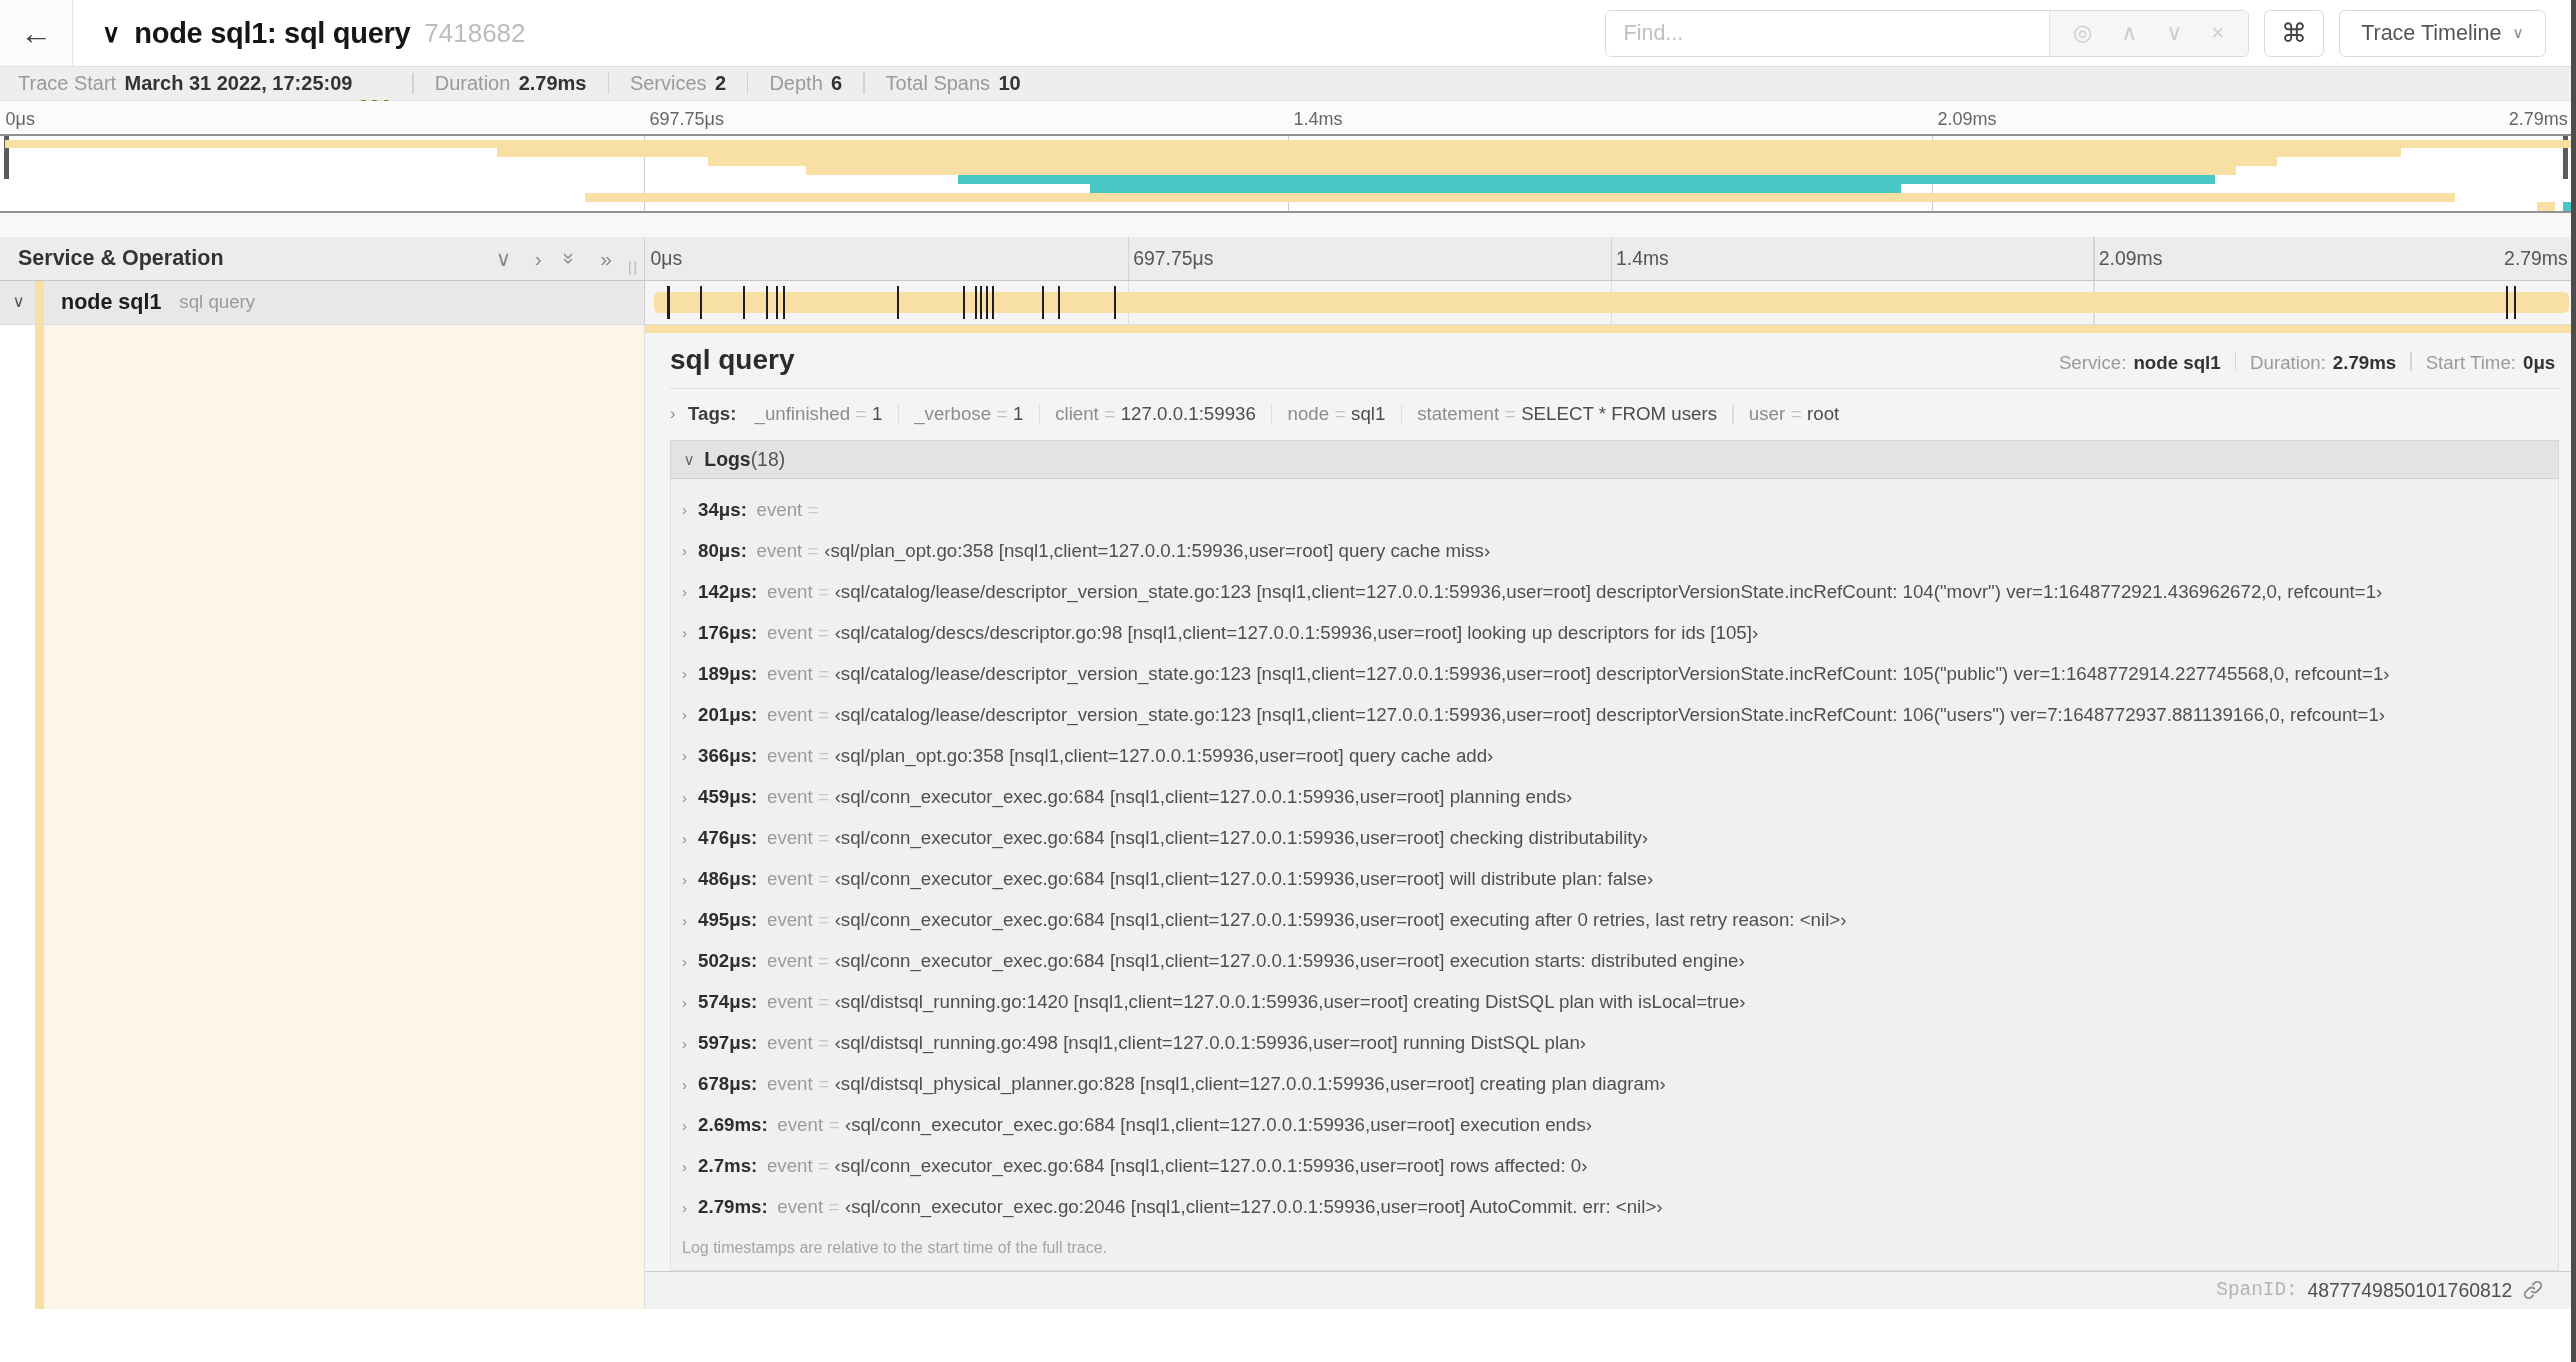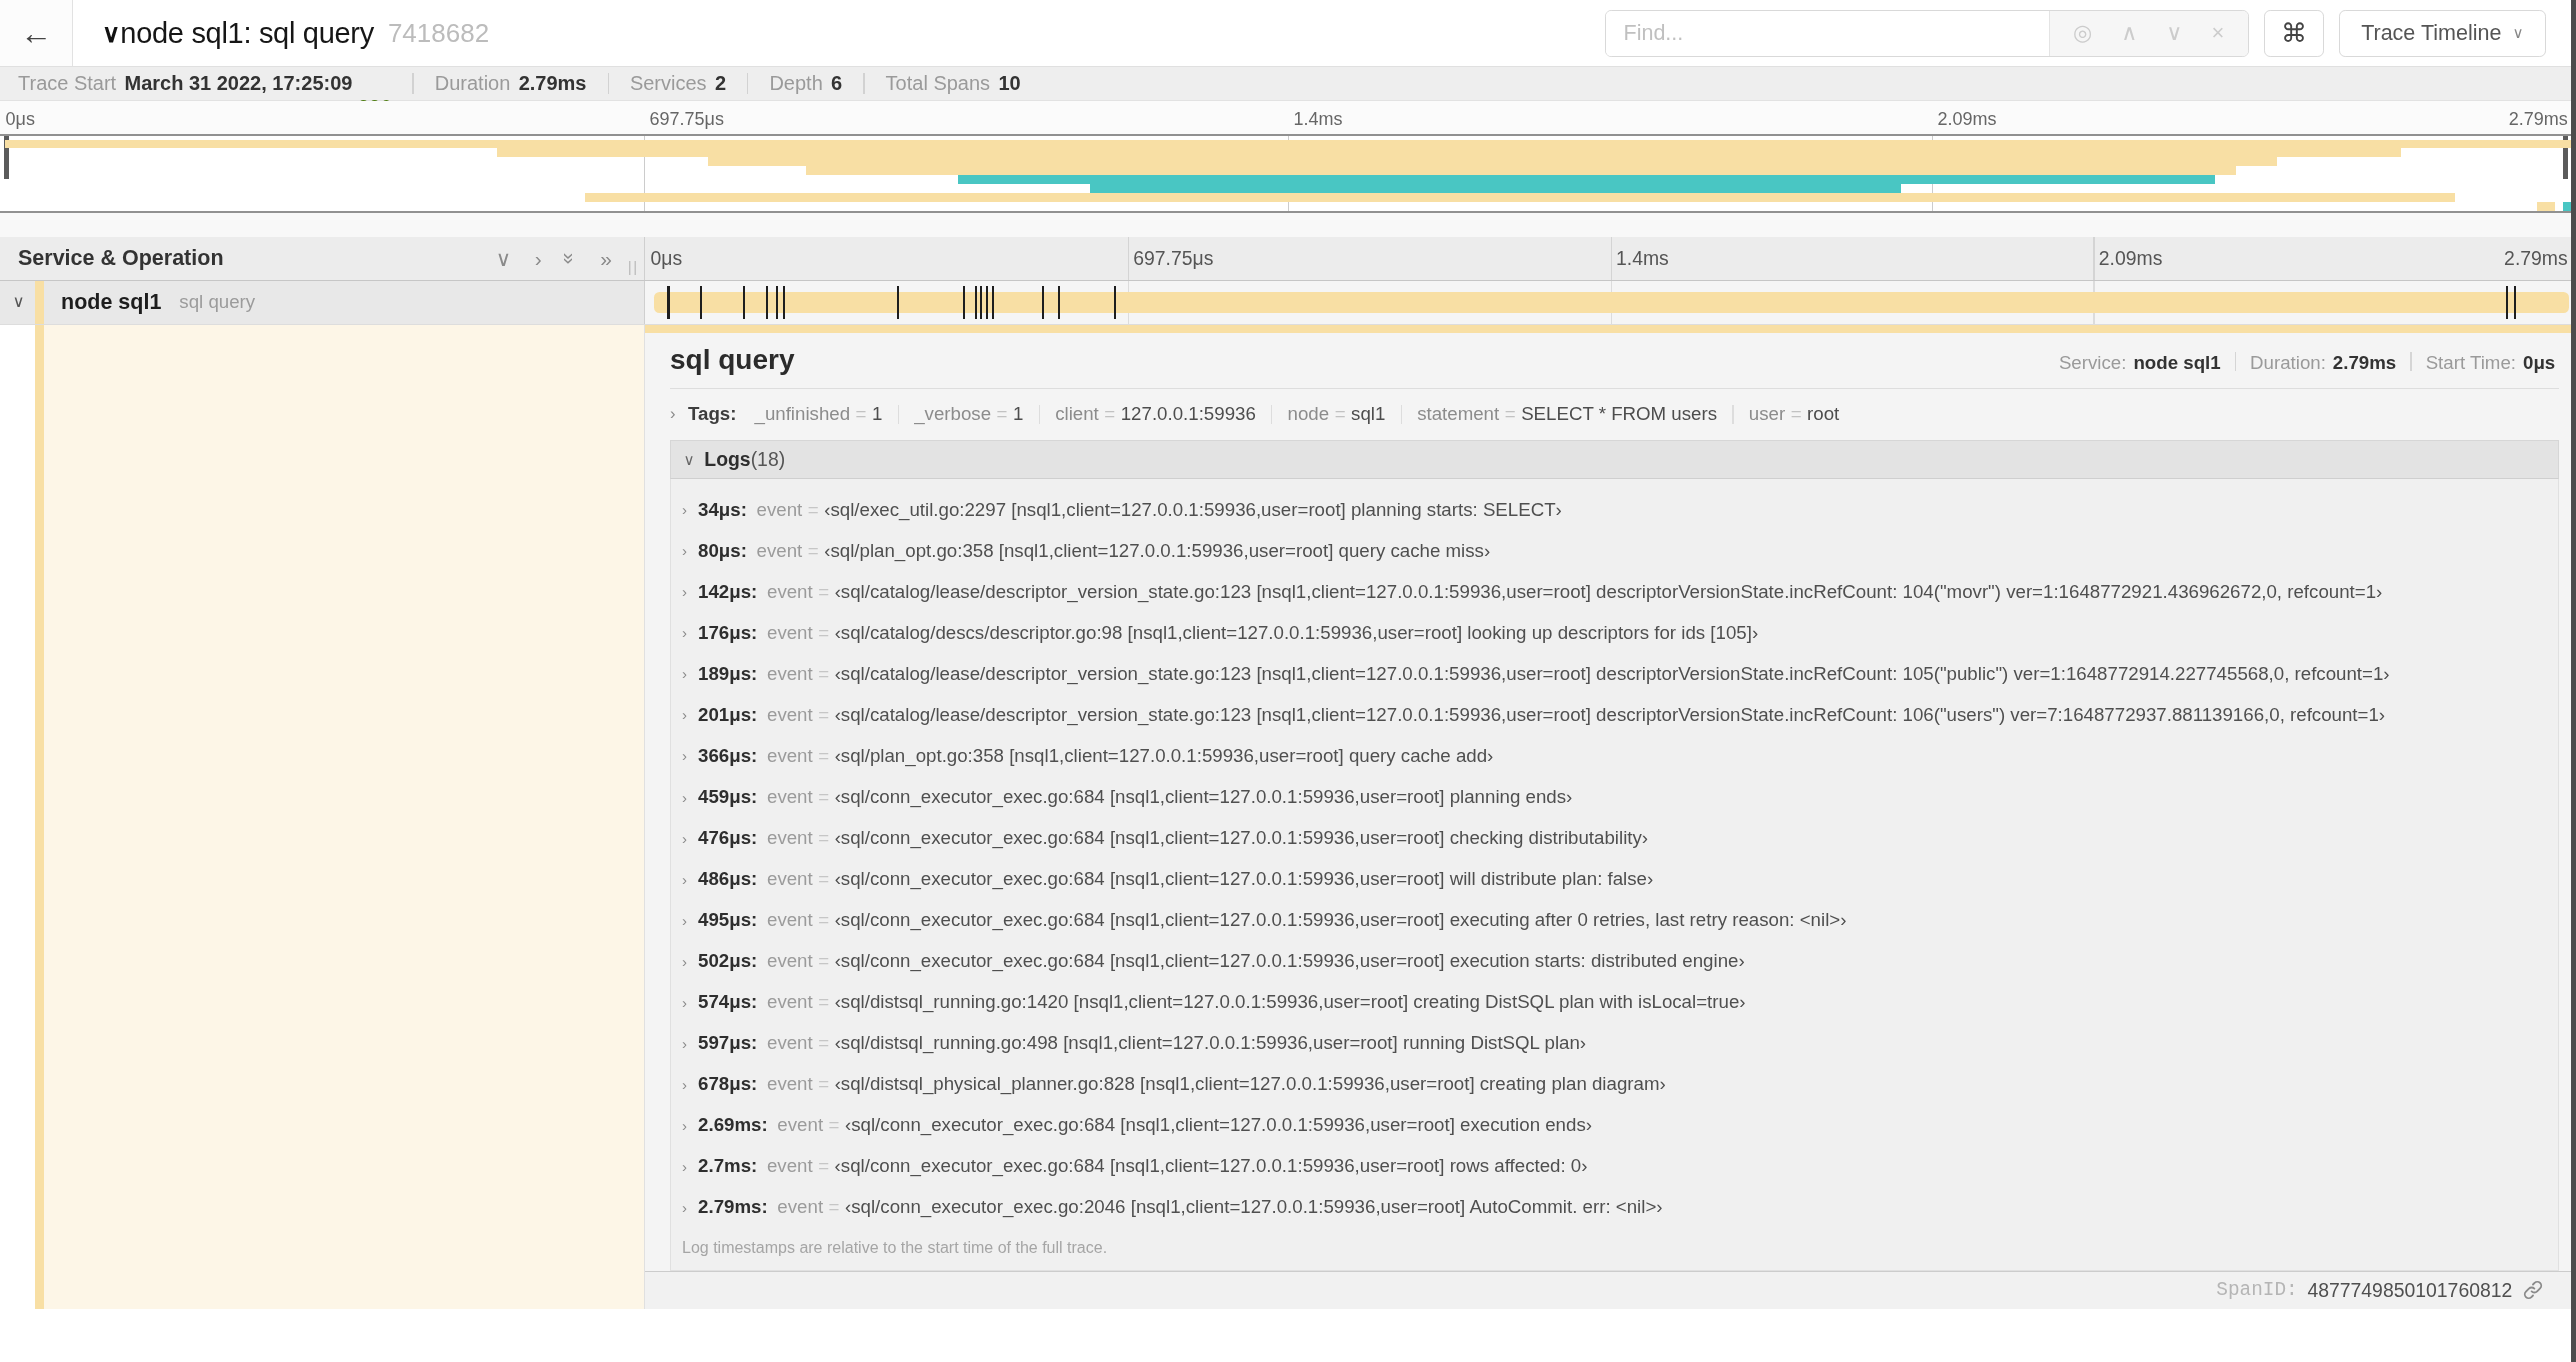--- a/index.html
+++ b/index.html
@@ -6,21 +6,21 @@
   html,body { background:#fff; }
   .app{
     position:relative; width:2576px; height:1363px; overflow:hidden;
     font-family:"Liberation Sans", sans-serif; background:#fff; color:#333;
   }
   
   .hdr{ height:66px; display:flex; align-items:center; background:#fff; }
   .back-btn{ width:73px; height:100%; display:flex; align-items:center; justify-content:center;
     font-size:32px; color:#444; border-right:1.4px solid #e2e2e2; cursor:pointer; background:#fcfcfc;}
   .hdr-collapse{ font-size:25px; font-weight:bold; color:#111; margin-left:29px; cursor:pointer;}
-  .hdr-title{ font-size:29px; font-weight:normal; color:#161616; letter-spacing:-0.3px;}
+  .hdr-title{ font-size:29px; font-weight:bold; color:#161616; margin-left:14px; letter-spacing:-0.3px;}
   .hdr-id{ font-size:26px; color:#bcbcbc; margin-left:14px; }
   .hdr-right{ margin-left:auto; display:flex; align-items:center; gap:15.2px; padding-right:30.5px; }
   .find-group{ display:flex; height:47px; border:1.4px solid #d9d9d9; border-radius:6.2px; overflow:hidden; background:#fff;}
   .find-input{ width:443px; border:none; outline:none; padding:4px 18px; font-size:21.5px;
     font-family:"Liberation Sans",sans-serif; color:#555; background:#fff;}
   .find-input::placeholder{ color:#c0c0c0; }
   .find-icons{ display:flex; align-items:center; gap:29px; padding:0 23.5px; background:#f6f6f6;
     border-left:1.4px solid #e4e4e4; color:#ccc; font-size:22px; }
   .find-icons span{ cursor:pointer; }
   .sq-btn{ width:60px; height:47px; border:1.4px solid #d9d9d9; border-radius:6.2px; display:flex;
@@ -290,21 +290,20 @@
           <span class="chev">∨</span>
           <span class="logs-title">Logs</span>
           <span class="logs-count">(18)</span>
         </div>
         <div class="logs-list" id="logs-list">
   <div class="logrow">
     <span class="chev">›</span>
     <span class="ltime">34μs:</span>
     <span class="lkey">event</span>
     <span class="leq">=</span>
-    <span class="lval">‹sql/exec_util.go:2297 [nsql1,client=127.0.0.1:59936,user=root] planning starts: SELECT›</span>
   </div>
 
   <div class="logrow">
     <span class="chev">›</span>
     <span class="ltime">80μs:</span>
     <span class="lkey">event</span>
     <span class="leq">=</span>
     <span class="lval">‹sql/plan_opt.go:358 [nsql1,client=127.0.0.1:59936,user=root] query cache miss›</span>
   </div>
 

